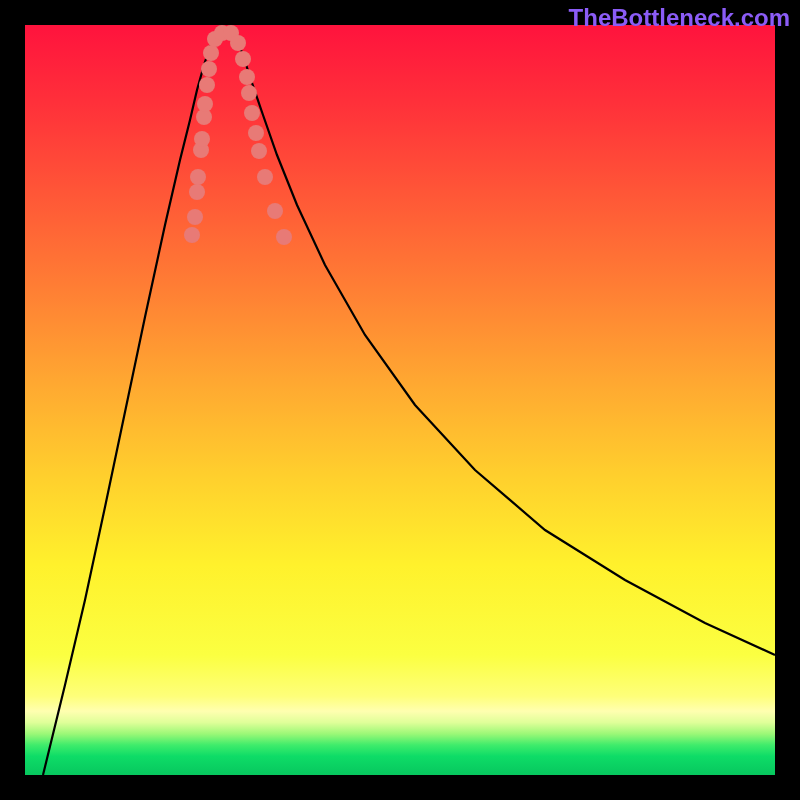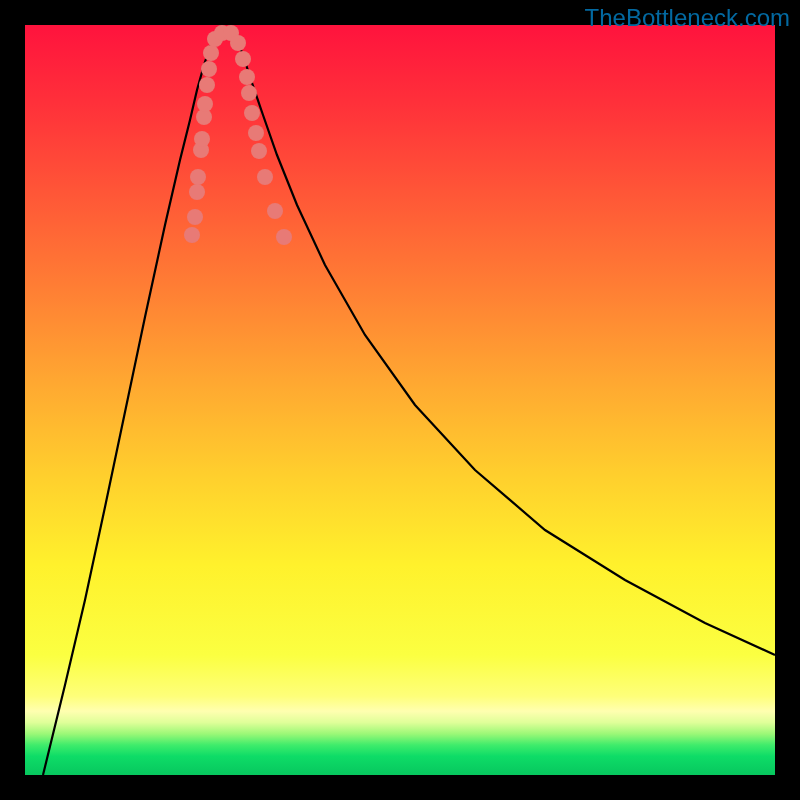--- a/index.html
+++ b/index.html
@@ -51,23 +51,23 @@
     top: 25px;
     left: 25px;
     width: 750px;
     height: 750px;
     overflow: visible;
   }
   .watermark {
     position: absolute;
     top: 4px;
     right: 10px;
-    color: #0369a1;
+    color: #8b5cf6;
     font-size: 24px;
-    font-weight: 400;
+    font-weight: 700;
     letter-spacing: 0;
     z-index: 5;
   }
 </style>
 </head>
 <body>
 
 <div class="plot"></div>
 
 <svg class="curves" viewBox="0 0 750 750" preserveAspectRatio="none">

